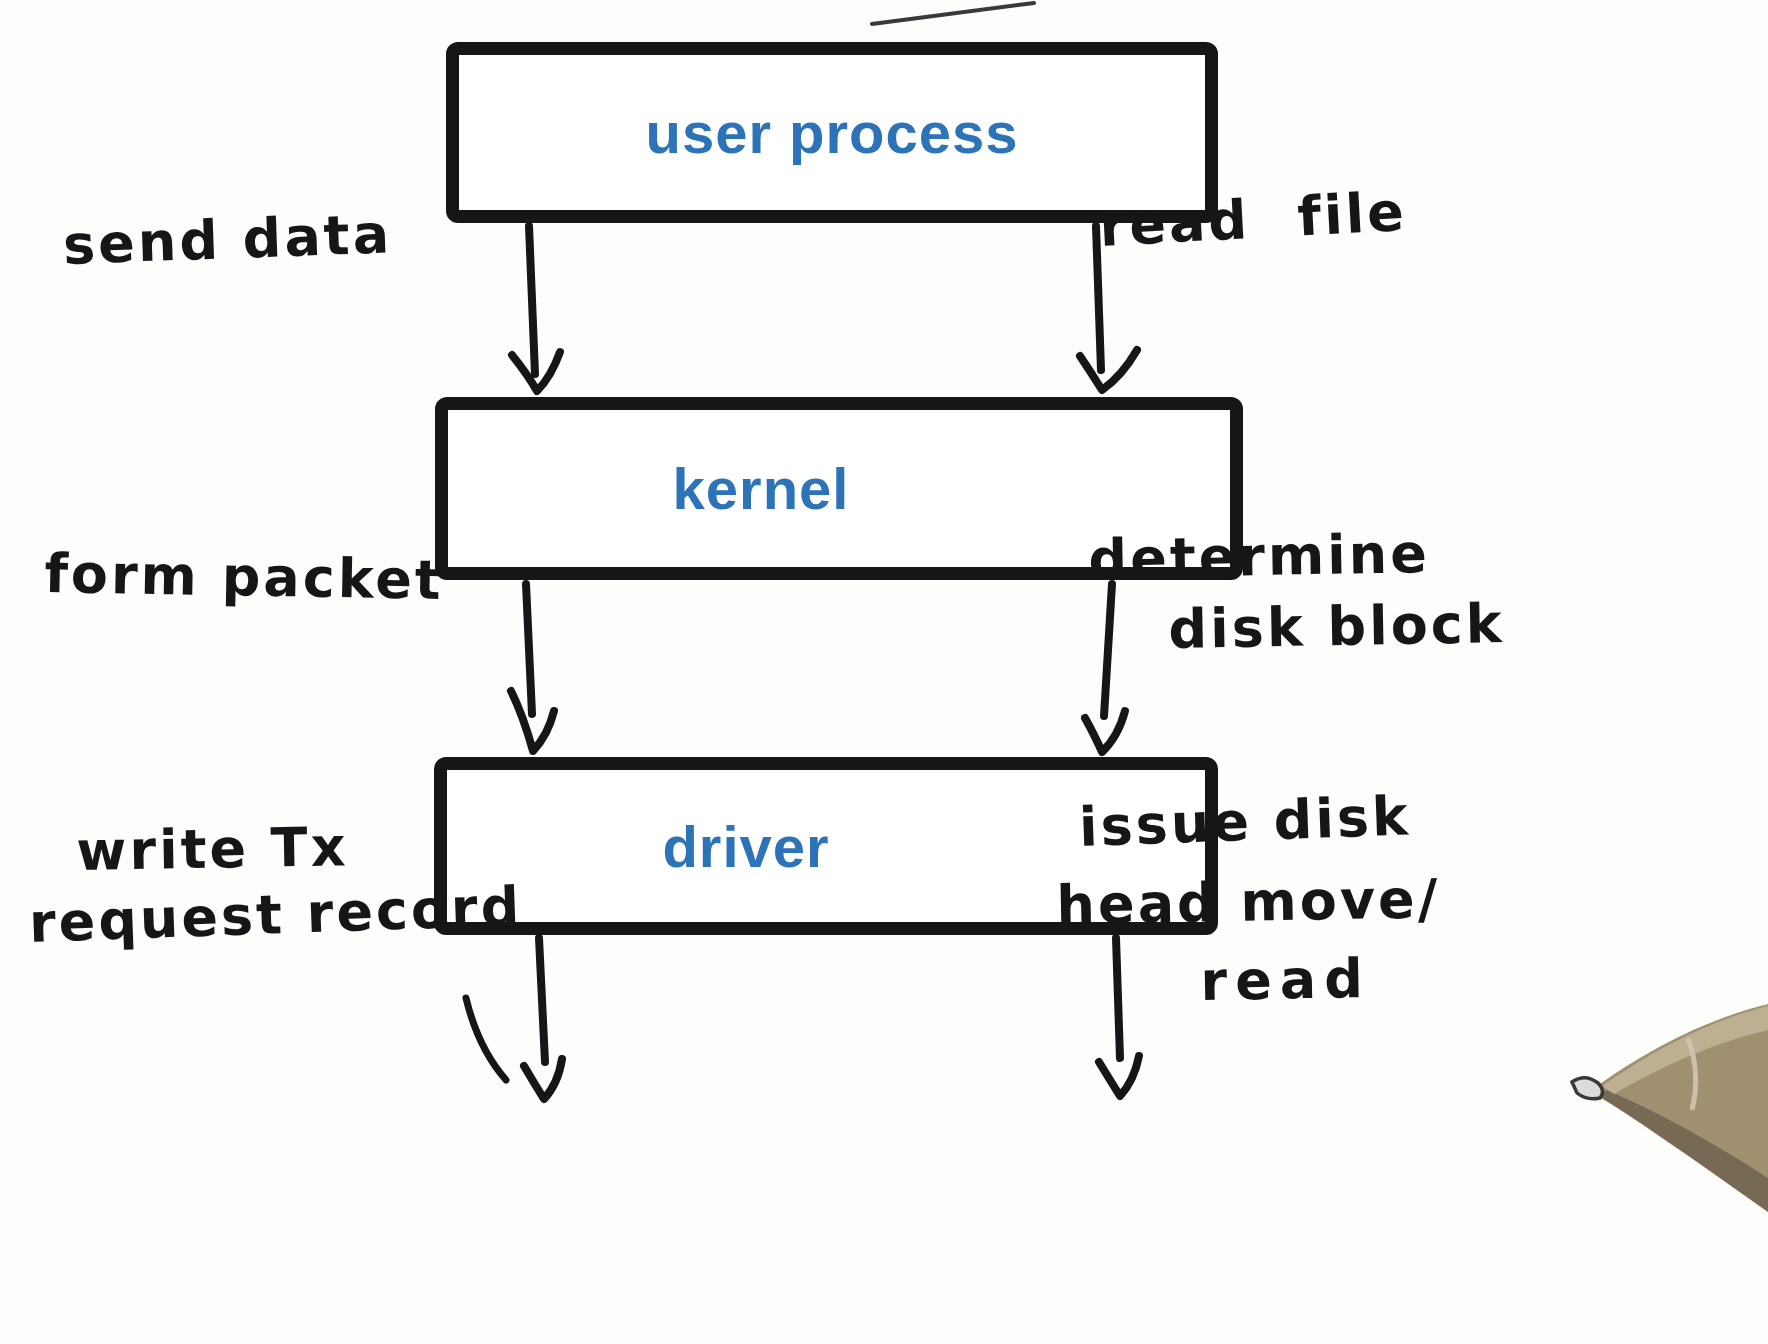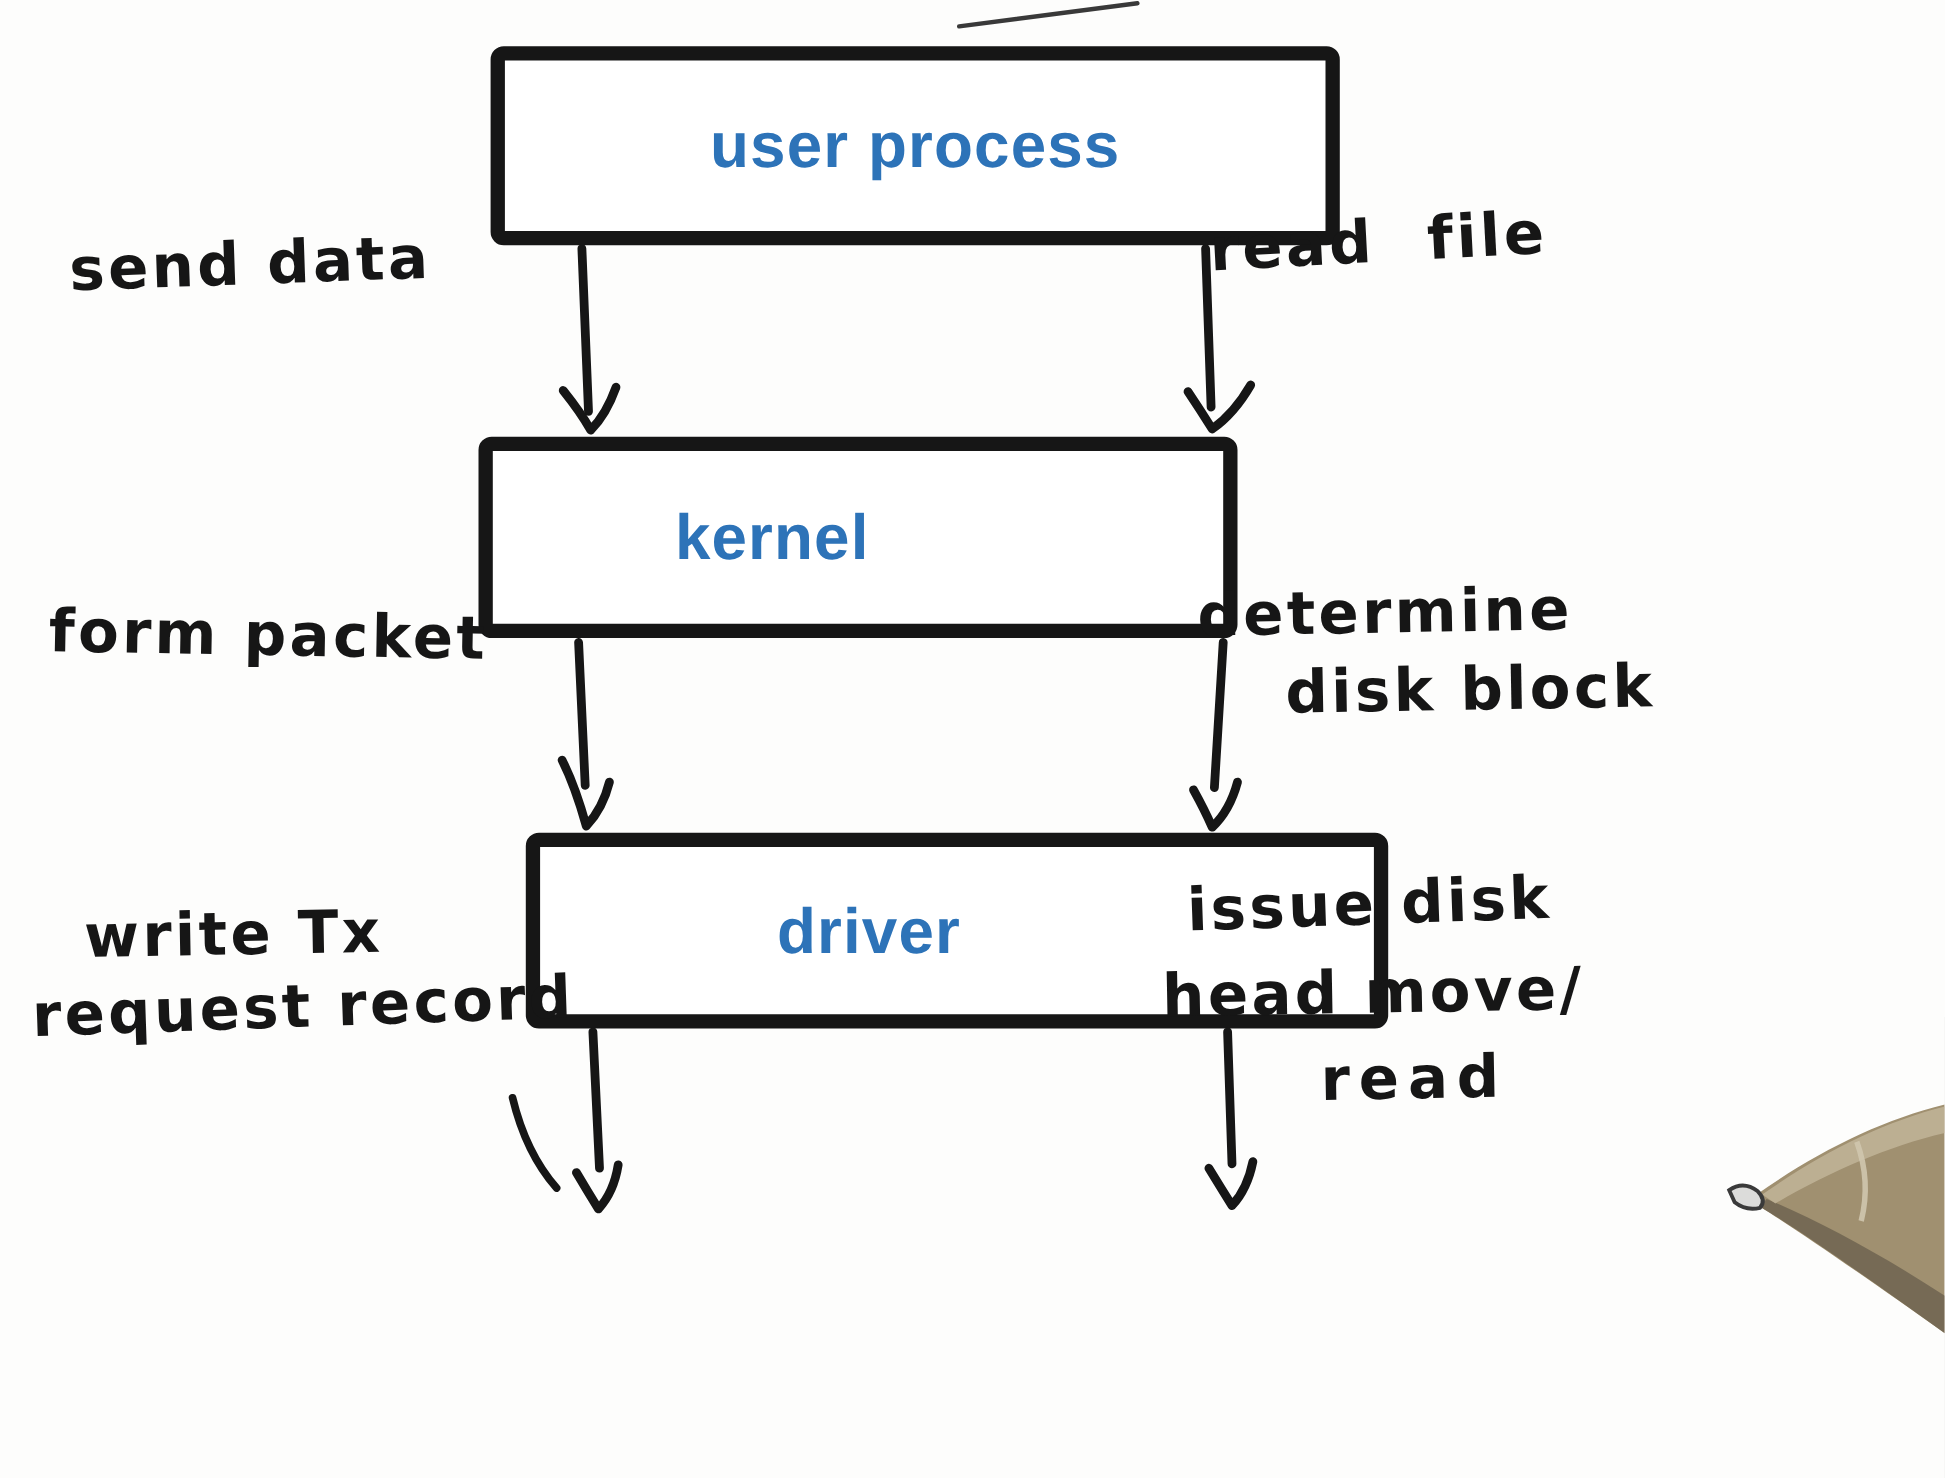--- a/index.html
+++ b/index.html
@@ -44,25 +44,25 @@
 </style>
 </head>
 <body>
 
 <div id="canvas" style="--ink: #161616; --label: #2d73b8; background: rgb(253, 253, 252);">
 
   <div class="box" style="left:446px;top:42px;width:772px;height:181px;">
     <span class="box-label">user process</span>
   </div>
 
-  <div class="box" style="left:435px;top:397px;width:690px;height:183px;">
+  <div class="box" style="left:435px;top:397px;width:808px;height:183px;">
     <span class="box-label" style="transform:translateX(-78px);">kernel</span>
   </div>
 
-  <div class="box" style="left:434px;top:757px;width:784px;height:178px;margin-left:44px;">
+  <div class="box" style="left:434px;top:757px;width:784px;height:178px;">
     <span class="box-label" style="transform:translateX(-80px);">driver</span>
   </div>
 
 
   <div class="annot" style="left:62px;top:214px;transform:rotate(-2deg);">send data</div>
 
   <div class="annot" style="left:1098px;top:196px;transform:rotate(-3deg);word-spacing:26px;">read file</div>
 
   <div class="annot" style="left:45px;top:542px;transform:rotate(1deg);">form packet</div>
 

